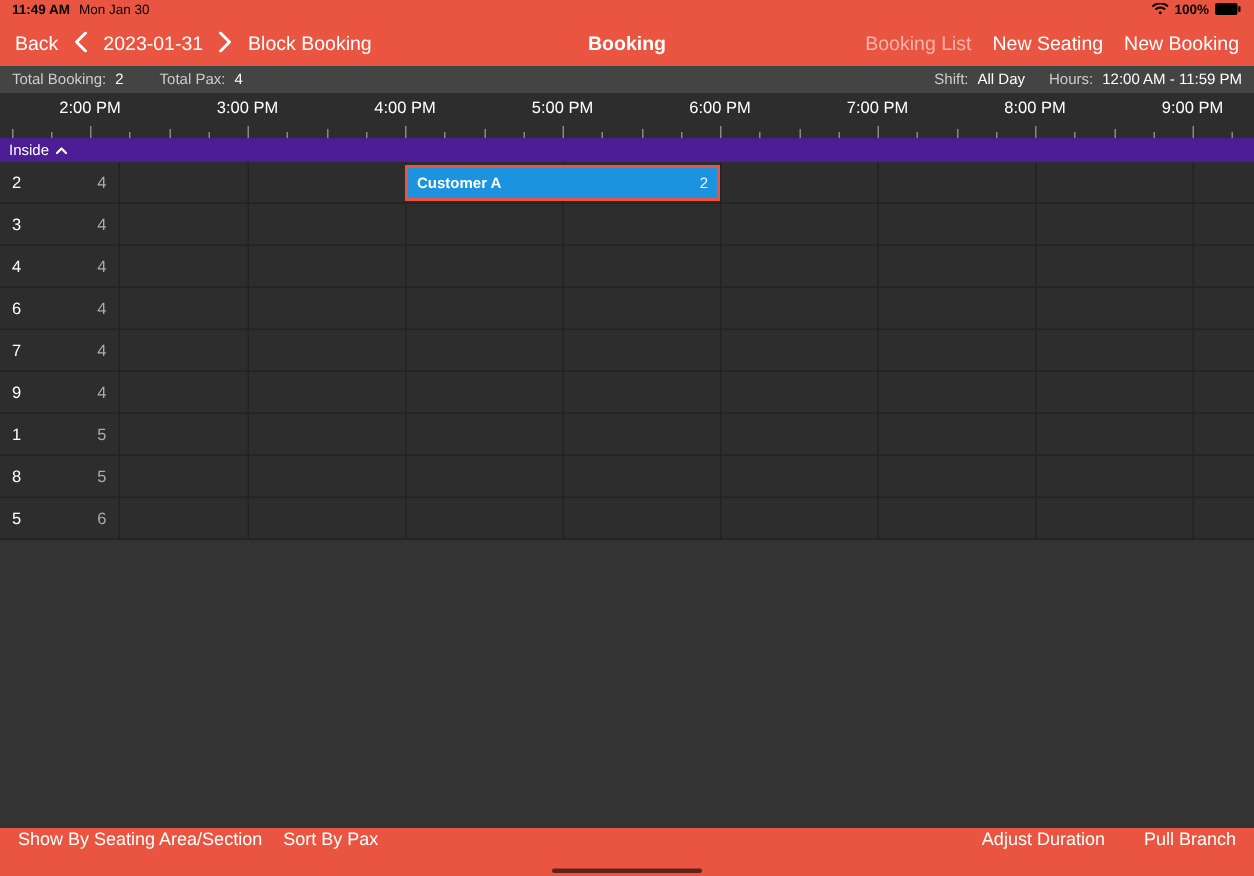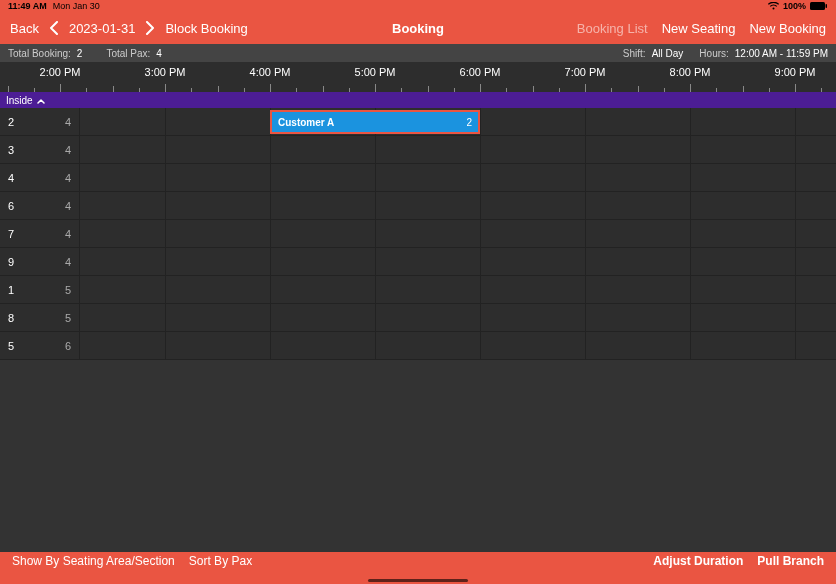--- a/index.html
+++ b/index.html
@@ -39,22 +39,22 @@
   .grid { position: relative; }
   .row { height: 28px; border-bottom: 1px solid #222; display: flex; position: relative; }
   .row-head { width: 80px; min-width: 80px; display: flex; justify-content: space-between; align-items: center; padding: 0 8px; color: #fff; font-size: 11px; border-right: 1px solid #222; }
   .row-cells { flex: 1; position: relative; }
   .vline { position: absolute; top:0; bottom:0; width:1px; background:#222; }
 
   .booking-block { position: absolute; height: 24px; top: 2px; background: #1b93df; border: 2px solid #ea5542; color: #fff; font-size: 10px; font-weight: 600; display:flex; align-items:center; padding: 0 6px; justify-content: space-between; cursor:pointer; }
 
   .empty-space { background:#333333; }
 
-  .footer { position: absolute; bottom: 0; left: 0; right: 0; height: 32px; background: #ea5542; color: #fff; font-size: 12px; display: flex; align-items: flex-end; padding: 16px 12px; }
-  .footer .right { margin-left: auto; display: flex; gap: 14px; font-weight: bold; }
+  .footer { position: absolute; bottom: 0; left: 0; right: 0; height: 32px; background: #ea5542; color: #fff; font-size: 12px; display: flex; align-items: flex-start; padding: 0 12px; }
+  .footer .right { margin-left: auto; display: flex; gap: 26px; }
   .home-ind { position:absolute; bottom:2px; left:50%; transform:translateX(-50%); width:100px; height:3px; background:#000; border-radius:2px; opacity:0.6; }
 </style>
 </head>
 <body>
 
 <div class="status-bar">
   <div class="status-left">
     <span class="status-time">11:49 AM</span>
     <span class="status-date">Mon Jan 30</span>
   </div>

